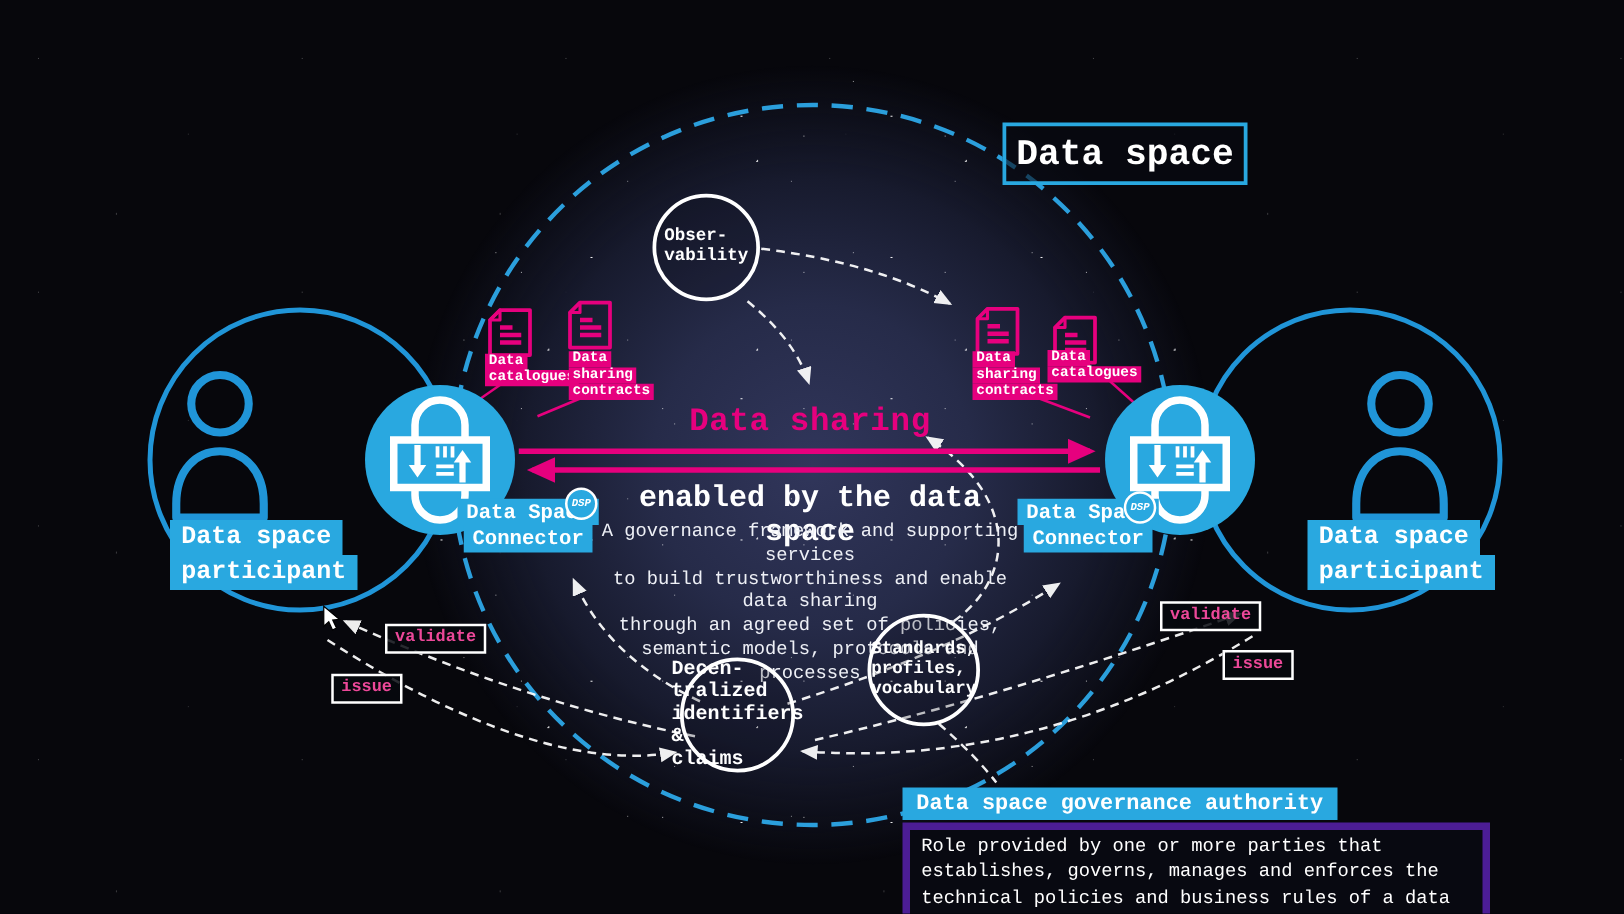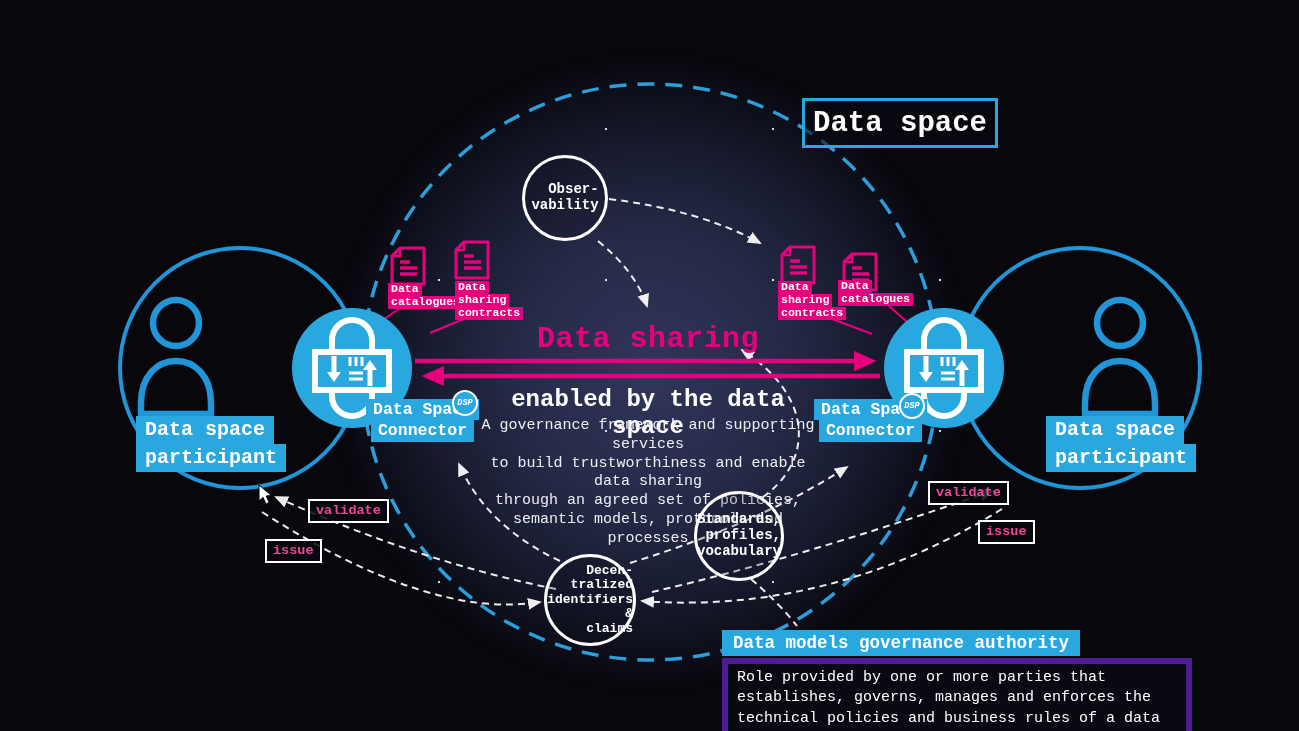--- a/index.html
+++ b/index.html
@@ -26,35 +26,35 @@
     background-size:120px 113px, 143px 137px, 167px 151px, 131px 127px, 113px 109px, 97px 89px, 100% 100%;}
   svg.overlay{left:0;top:0;width:1299px;height:731px;}
   .wd{stroke:#fff;stroke-width:2;fill:none;stroke-dasharray:7 5;opacity:.93;}
   .pk{stroke:#e6007e;fill:none;}
   .bigdash{stroke:#2b9fdc;stroke-width:3.5;fill:none;stroke-dasharray:17 11;}
   
   .part-circle{width:244px;height:244px;border-radius:50%;border:4px solid #2095d8;box-sizing:border-box;}
   .conn-circle{width:120px;height:120px;border-radius:50%;background:#29a8e0;
                display:flex;align-items:center;justify-content:center;}
   .svc{border:3px solid #fff;border-radius:50%;display:flex;align-items:center;justify-content:center;
-       text-align:right;font-weight:bold;white-space:pre-line;color:#fff;background:rgba(12,14,26,.22);
+       text-align:left;font-weight:bold;white-space:pre-line;color:#fff;background:rgba(12,14,26,.22);
        box-sizing:border-box;line-height:1.12;}
   .p-label{display:flex;flex-direction:column;align-items:flex-start;}
   .p-label span{background:#29a8e0;color:#fff;font-weight:bold;font-size:20px;line-height:1.3;padding:1px 9px;white-space:nowrap;}
   .c-label{display:flex;flex-direction:column;align-items:center;}
   .c-label span{background:#29a8e0;color:#fff;font-weight:bold;font-size:16.5px;line-height:1.3;padding:0 7px;white-space:nowrap;}
   .badge{width:26px;height:26px;border-radius:50%;background:#29a8e0;border:2px solid #fff;box-sizing:border-box;
          display:flex;align-items:center;justify-content:center;font-size:8.5px;font-weight:bold;font-style:italic;color:#fff;}
   .d-label{display:flex;flex-direction:column;align-items:flex-start;}
   .d-label span{background:#e6007e;color:#fff;font-size:11.5px;font-weight:bold;line-height:1.12;padding:0 3px;white-space:nowrap;}
   .cred{border:2px solid #fff;background:rgba(6,8,14,.85);color:#ec4899;font-weight:bold;font-size:13.5px;
         padding:0 6px;line-height:1.5;white-space:nowrap;}
   .title-box{border:3px solid #29a8e0;background:rgba(8,10,18,.6);width:190px;height:44px;
         display:flex;align-items:center;justify-content:center;font-size:29px;font-weight:bold;}
-  .ds-label{width:300px;text-align:center;color:#e6007e;font-size:30px;font-weight:bold;letter-spacing:.5px;}
+  .ds-label{width:300px;text-align:center;color:#e6007e;font-size:26px;font-weight:bold;letter-spacing:.5px;}
   .heading{width:360px;text-align:center;font-size:24px;font-weight:bold;}
   .body-text{width:360px;text-align:center;font-size:15px;line-height:1.25;white-space:pre-line;color:#eef0f6;}
   .gov-title{background:#29a8e0;color:#fff;font-weight:bold;font-size:17.5px;padding:3px 11px;white-space:nowrap;}
   .gov-body{border:6px solid #4c1d95;background:rgba(8,10,18,.82);color:#fff;font-size:15px;
             padding:4px 9px;width:440px;line-height:1.35;}
 </style>
 </head>
 <body>
 
 <div class="page">
@@ -216,30 +216,30 @@
   <div class="abs body-text" style="left:468px;top:417px;">A governance framework and supporting services
 to build trustworthiness and enable data sharing
 through an agreed set of policies,
 semantic models, protocols and processes</div>
 
   <div class="abs svc" style="left:522px;top:155px;width:86px;height:86px;font-size:14px;">Obser-
 vability</div>
   <div class="abs svc" style="left:694px;top:491px;width:90px;height:90px;font-size:14px;">Standards,
 profiles,
 vocabulary</div>
-  <div class="abs svc" style="left:544px;top:554px;width:92px;height:92px;font-size:13px;">Decen-
+  <div class="abs svc" style="left:544px;top:526px;width:92px;height:92px;font-size:16px;">Decen-
 tralized
 identifiers &amp;
 claims</div>
 
   <div class="abs cred" style="left:308px;top:499px;">validate</div>
   <div class="abs cred" style="left:265px;top:539px;">issue</div>
   <div class="abs cred" style="left:928px;top:481px;">validate</div>
   <div class="abs cred" style="left:978px;top:520px;">issue</div>
 
-  <div class="abs gov-title" style="left:722px;top:630px;">Data models governance authority</div>
+  <div class="abs gov-title" style="left:722px;top:630px;">Data space governance authority</div>
   <div class="abs gov-body" style="left:722px;top:658px;">Role provided by one or more parties that establishes, governs, manages and enforces the technical policies and business rules of a data space.</div>
 
   <svg class="abs" style="left:258px;top:484px;" width="16" height="22" viewBox="0 0 16 22">
     <path d="M1,1 L1,17 L5,13.5 L8,20 L11.2,18.4 L8.2,12 L13.5,11.5 Z" fill="#fff" stroke="#000" stroke-width="1"></path>
   </svg>
 
 </div>
 
 </body></html>

